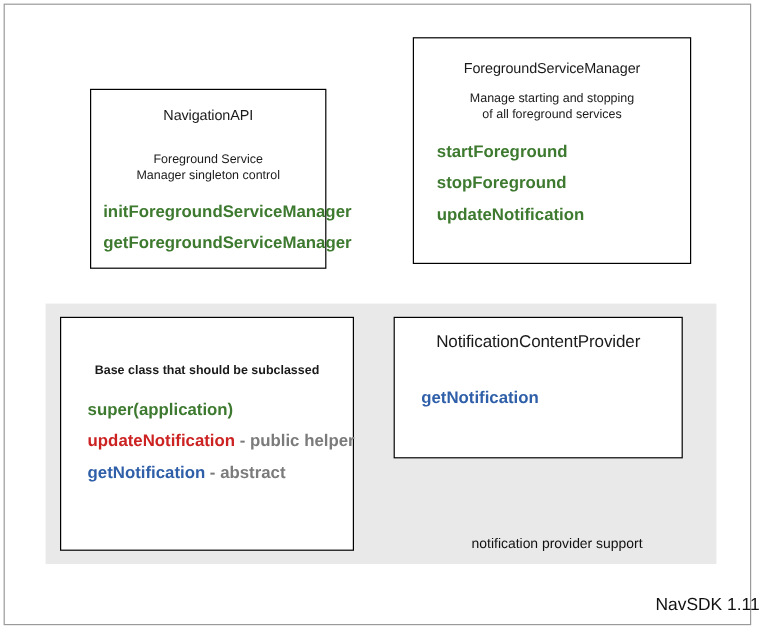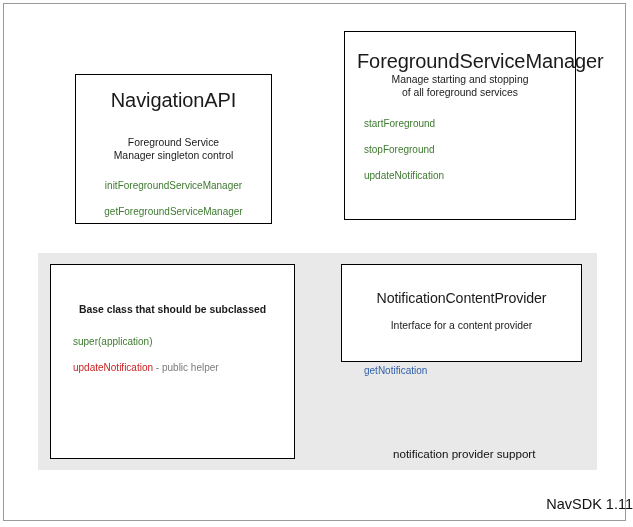--- a/index.html
+++ b/index.html
@@ -33,21 +33,21 @@
   }
   .class-box {
     position: absolute;
     background: #ffffff;
     border: 1.6px solid #000000;
     box-sizing: border-box;
   }
   .box-title {
     text-align: center;
     color: #1a1a1a;
-    font-size: 20px;
+    font-size: 12px;
     letter-spacing: -0.1px;
     white-space: nowrap;
   }
   .box-title.small {
     font-size: 14.2px;
   }
   .box-desc {
     text-align: center;
     color: #1a1a1a;
     font-size: 10.4px;
@@ -56,24 +56,25 @@
   .methods {
     margin-top: 14px;
   }
   .methods.center {
     text-align: center;
   }
   .methods.left {
     text-align: left;
   }
   .method {
-    font-size: 10px;
+    font-size: 14px;
     line-height: 13px;
     margin-bottom: 13px;
     white-space: nowrap;
+    font-weight: bold;
   }
   .method:last-child { margin-bottom: 0; }
   .m-green { color: #3d7a2f; }
   .m-red   { color: #cc2222; }
   .m-blue  { color: #2f5fa8; }
   .m-note  { color: #7b7b7b; }
   .panel-caption {
     position: absolute;
     font-size: 11.6px;
     color: #111111;
@@ -107,21 +108,21 @@
         <span>initForegroundServiceManager</span>
       </div>
       <div class="method m-green">
         <span>getForegroundServiceManager</span>
       </div>
     </div>
   </div>
 
   <div class="class-box" style="left:344px; top:31px; width:232px; height:189px; padding:18px 12px 0 12px;">
     <div class="box-title">ForegroundServiceManager</div>
-    <div class="box-desc" style="margin-top:0;">
+    <div class="box-desc" style="margin-top:12px;">
       <div>Manage starting and stopping</div>
       <div>of all foreground services</div>
     </div>
     <div class="methods left" style="margin-top:18px; padding-left:7px;">
       <div class="method m-green">
         <span>startForeground</span>
       </div>
       <div class="method m-green">
         <span>stopForeground</span>
       </div>
@@ -135,28 +136,28 @@
     <div class="box-desc" style="margin-top:16px;font-weight:bold;">
       <div>Base class that should be subclassed</div>
     </div>
     <div class="methods left" style="margin-top:19px; padding-left:14px;">
       <div class="method">
         <span class="m-green">super(application)</span>
       </div>
       <div class="method">
         <span class="m-red">updateNotification</span><span class="m-note"> - public helper</span>
       </div>
+      <div class="method">
+        <span class="m-blue">getNotification</span><span class="m-note"> - abstract</span>
+      </div>
     </div>
   </div>
 
-  <div class="class-box" style="left:341px; top:264px; width:241px; height:98px; padding:25px 10px 0 10px;">
+  <div class="class-box" style="left:328px; top:264px; width:241px; height:118px; padding:12px 10px 0 10px;">
     <div class="box-title small">NotificationContentProvider</div>
-    <div class="box-desc" style="margin-top:13px;">
-      <div>Interface for a content provider</div>
-    </div>
     <div class="methods left" style="margin-top:32px; padding-left:12px;">
       <div class="method">
         <span class="m-blue">getNotification</span>
       </div>
     </div>
   </div>
 
   <div class="panel-caption" style="left:393px; top:447px;">notification provider support</div>
 
   <div class="footer-caption" style="left:0; top:496px; width:633px;text-align:right;">NavSDK 1.11</div>

